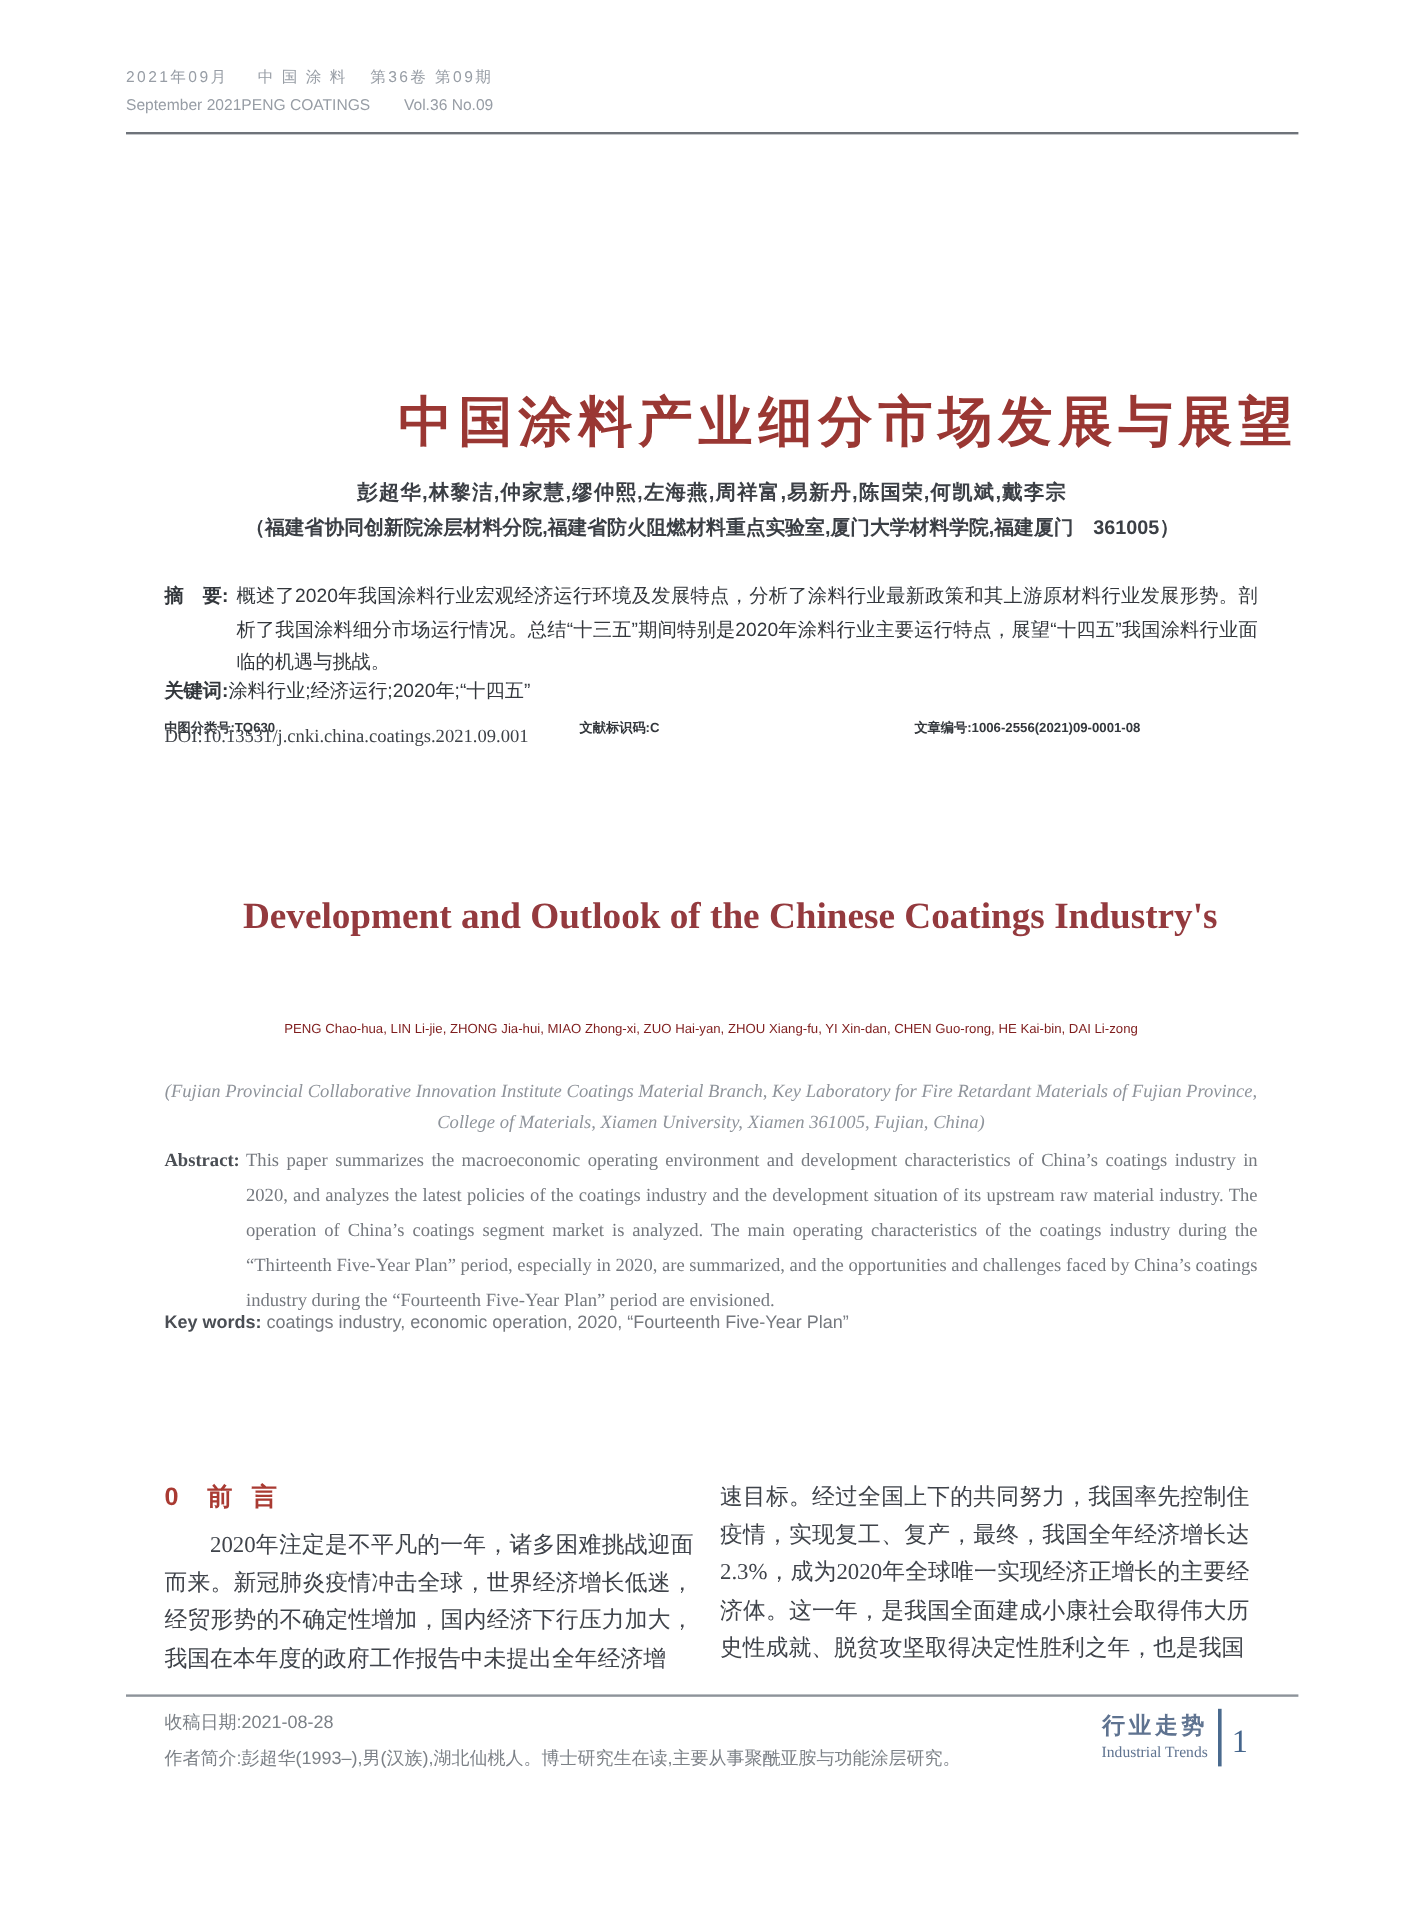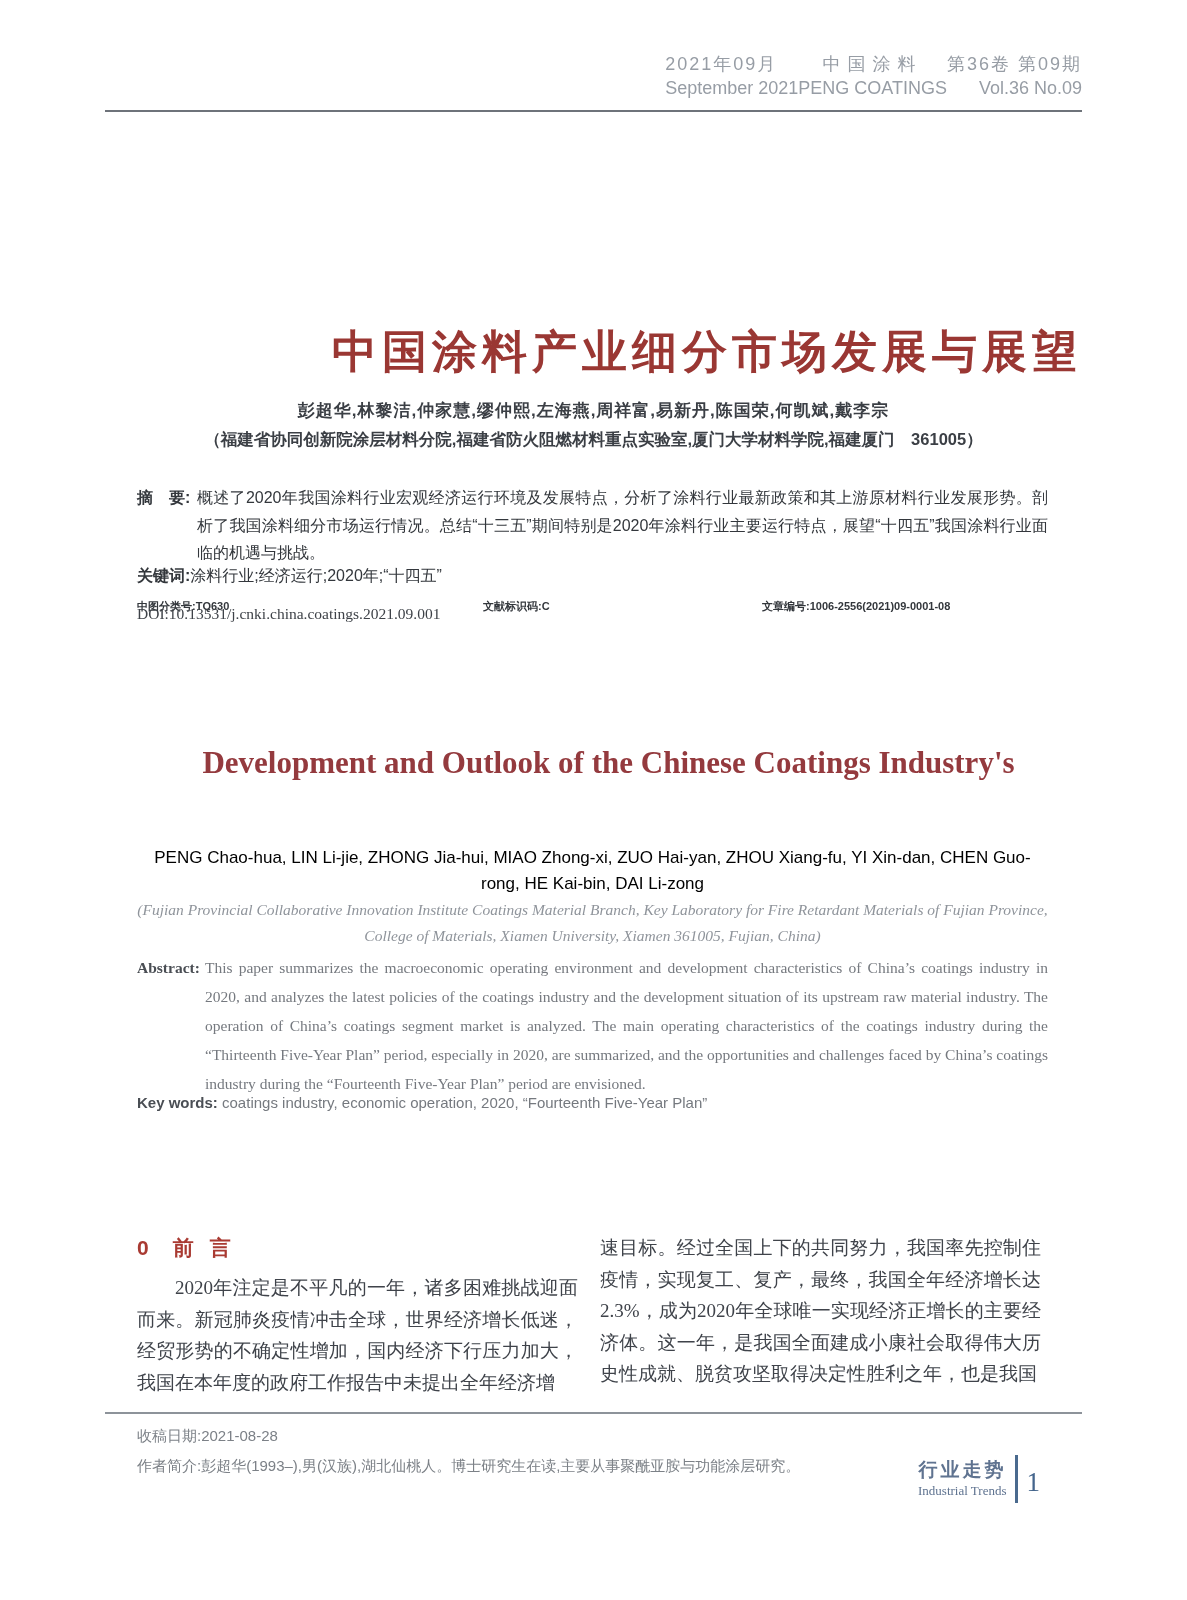--- a/index.html
+++ b/index.html
@@ -1,21 +1,21 @@
 <!DOCTYPE html>
 <html><head>
 <meta charset="utf-8">
 <style>
   * { margin: 0; padding: 0; box-sizing: border-box; }
   html, body { background: #ffffff; }
   body { width: 1187px; height: 1600px; font-family: "Liberation Sans", sans-serif; }
   .page { position: relative; width: 1187px; height: 1600px; background: #fff; overflow: hidden; }
 
   
-  .pg-header { position: absolute; top: 52px; left: 105px; width: 977px; display: flex; justify-content: flex-end; color: #979da5; font-size: 18px; line-height: 24px; }
+  .pg-header { position: absolute; top: 52px; left: 105px; width: 977px; display: flex; justify-content: flex-start; color: #979da5; font-size: 13px; line-height: 24px; }
   .pg-header .h-center { text-align: center; }
   .pg-header .h-right { text-align: right; }
   .h-zh { letter-spacing: 2px; }
   .h-center .h-zh { letter-spacing: 7px; }
   .header-rule { position: absolute; top: 110px; left: 105px; width: 977px; height: 2px; background: #6e737a; }
 
   
   .title-zh { position: absolute; top: 322px; left: 105px; width: 977px; text-align: right; color: #9a3733; font-size: 45px; font-weight: bold; letter-spacing: 5px; font-family: "Liberation Sans", sans-serif; }
   .authors-zh { position: absolute; top: 399px; left: 105px; width: 977px; text-align: center; color: #3b3f45; font-size: 17px; font-weight: bold; letter-spacing: 1px; }
   .affil-zh { position: absolute; top: 429px; left: 105px; width: 977px; text-align: center; color: #3b3f45; font-size: 16.5px; font-weight: bold; }
@@ -24,21 +24,21 @@
   .abs-zh { position: absolute; top: 484px; left: 137px; width: 911px; color: #33373c; font-size: 16px; line-height: 27.5px; }
   .abs-zh .abs-body { padding-left: 60px; text-align: justify; }
   .abs-zh .abs-label { position: absolute; left: 0; top: 0; font-weight: bold; }
   .kw-zh { position: absolute; top: 566px; left: 137px; width: 911px; color: #33373c; font-size: 16px; }
   .kw-zh .kw-label { font-weight: bold; }
   .meta-row { position: absolute; top: 599px; left: 137px; width: 911px; display: grid; grid-template-columns: 346px 279px auto; color: #33373c; font-size: 11px; font-weight: bold; }
   .doi-line { position: absolute; top: 605px; left: 137px; color: #3e4248; font-size: 15.5px; font-family: "Liberation Serif", serif; }
 
   
   .title-en { position: absolute; top: 742px; left: 120px; width: 977px; text-align: center; color: #943a3e; font-family: "Liberation Serif", serif; font-weight: bold; font-size: 31px; line-height: 41px; }
-  .authors-en { position: absolute; top: 845px; left: 137px; width: 911px; text-align: center; color: #000000; font-size: 17px; line-height: 26px; }
+  .authors-en { position: absolute; top: 845px; left: 137px; width: 911px; text-align: center; color: #7f1d1d; font-size: 11px; line-height: 26px; }
   .affil-en { position: absolute; top: 897px; left: 122px; width: 941px; text-align: center; color: #8f949b; font-size: 15.5px; line-height: 26px; font-family: "Liberation Serif", serif; font-style: italic; }
 
   
   .abs-en { position: absolute; top: 953px; left: 137px; width: 911px; color: #75797f; font-size: 15.5px; line-height: 29px; font-family: "Liberation Serif", serif; }
   .abs-en .abs-body { padding-left: 68px; text-align: justify; }
   .abs-en .abs-label { position: absolute; left: 0; top: 0; font-weight: bold; color: #4a4e54; font-family: "Liberation Serif", serif; }
   .kw-en { position: absolute; top: 1094px; left: 137px; width: 911px; color: #75797f; font-size: 15px; font-family: Liberation Sans, sans-serif; }
   .kw-en .kw-label { font-weight: bold; color: #4a4e54; }
 
   
@@ -46,21 +46,21 @@
   .col { width: 441px; font-family: "Liberation Serif", serif; color: #3f434a; font-size: 19px; line-height: 31.5px; text-align: justify; }
   .sec-heading { color: #a93a32; font-family: "Liberation Sans", sans-serif; font-weight: bold; font-size: 21px; line-height: 31px; margin-bottom: 9px; }
   .sec-heading .sec-title { letter-spacing: 16px; margin-left: 24px; }
   .indent { text-indent: 2em; }
 
   
   .foot-rule { position: absolute; top: 1412px; left: 105px; width: 977px; height: 1.5px; background: #8d939a; }
   .footnote { position: absolute; top: 1421px; left: 137px; width: 911px; color: #7c8187; font-size: 15px; line-height: 30px; }
 
   
-  .pg-footer { position: absolute; top: 1455px; right: 147px; display: flex; align-items: center; }
+  .pg-footer { position: absolute; top: 1424px; right: 147px; display: flex; align-items: center; }
   .f-labels { text-align: right; color: #5f7390; }
   .f-zh { font-size: 19px; font-weight: bold; letter-spacing: 3px; line-height: 24px; }
   .f-en { font-size: 13px; font-family: "Liberation Serif", serif; line-height: 18px; }
   .f-bar { width: 3px; height: 48px; background: #4a6a8e; margin: 0 9px 0 8px; }
   .f-num { font-size: 27px; color: #44658c; font-family: "Liberation Serif", serif; padding-top: 6px; }
 </style>
 </head>
 <body>
 
 <div class="page">

